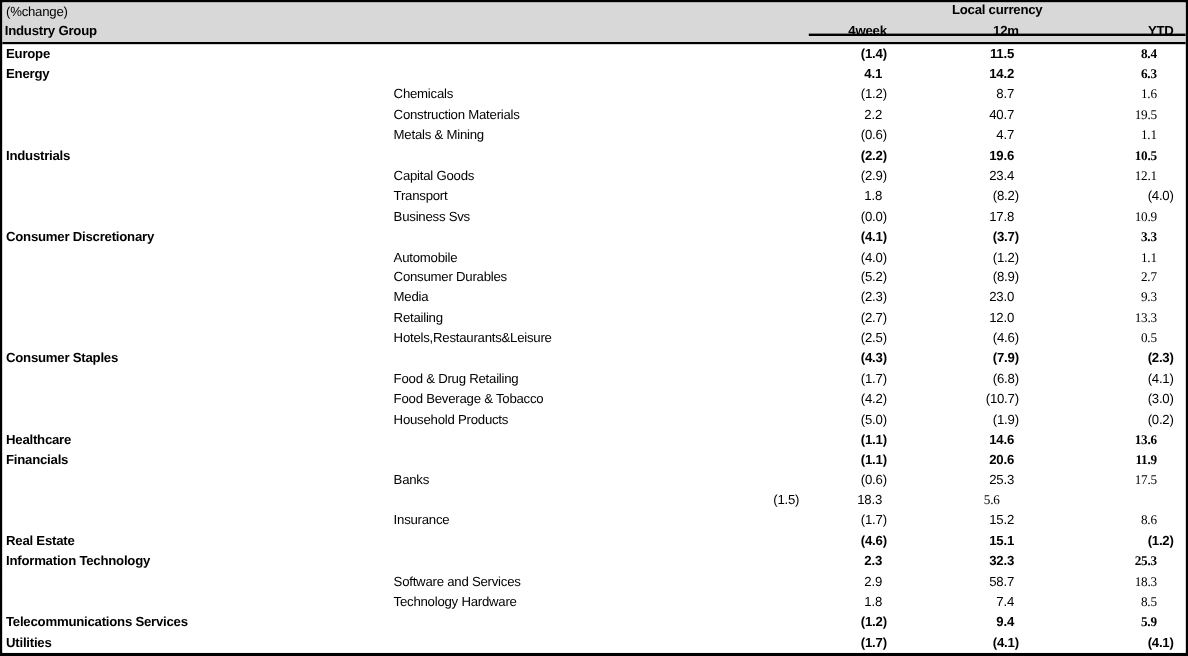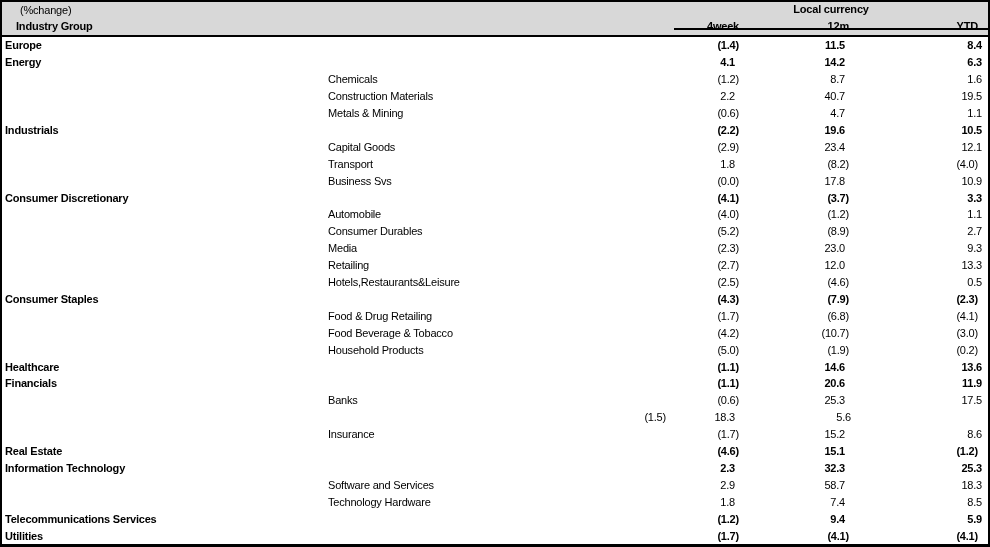--- a/index.html
+++ b/index.html
@@ -21,50 +21,50 @@
   .hdr {
     background: #d8d8d8;
     border-bottom: 2px solid #000;
   }
   .hr1 {
     display: grid;
     grid-template-columns: 672px 1fr;
     height: 16px;
     font-size: 11px;
   }
-  .c-left { padding-left: 18px; line-height: 16px; }
+  .c-left { padding-left: 3px; line-height: 16px; }
   .c-right {
     border-bottom: 2px solid #000;
     text-align: center; font-weight: bold;
     line-height: 15px; height: 28px;
   }
   .hr2 {
     display: grid;
     grid-template-columns: 325px 347px 73px 110px 131px;
     height: 17px;
     font-size: 11px; font-weight: bold;
     line-height: 17px;
   }
-  .hr2 .lab { padding-left: 14px; }
-  .body { flex: 1; display: flex; flex-direction: column; justify-content: center; }
+  .hr2 .lab { padding-left: 2px; }
+  .body { flex: 1; display: flex; flex-direction: column; }
   .row {
     flex: 1;
     display: grid;
     grid-template-columns: 325px 347px 73px 110px 131px;
     align-items: center;
     font-size: 11px;
     background: #fff;
   }
   .row.group { font-weight: bold; }
   .lab.g { padding-left: 3px; }
   .lab.s { padding-left: 1px; }
   .v { text-align: right; padding-right: 8px; white-space: nowrap; }
   .v.v3 { padding-right: 10px; }
   .v.np { padding-right: 12px; }
-  .v.v3.np { padding-right: 6px; }
+  .v.v3.np { padding-right: 24px; font-family: Liberation Serif, serif; }
 </style>
 </head>
 <body>
 
 <div class="tbl">
   <div class="hdr">
     <div class="hr1">
       <div class="c-left">(%change)</div>
       <div class="c-right">
         <span>Local currency</span>

